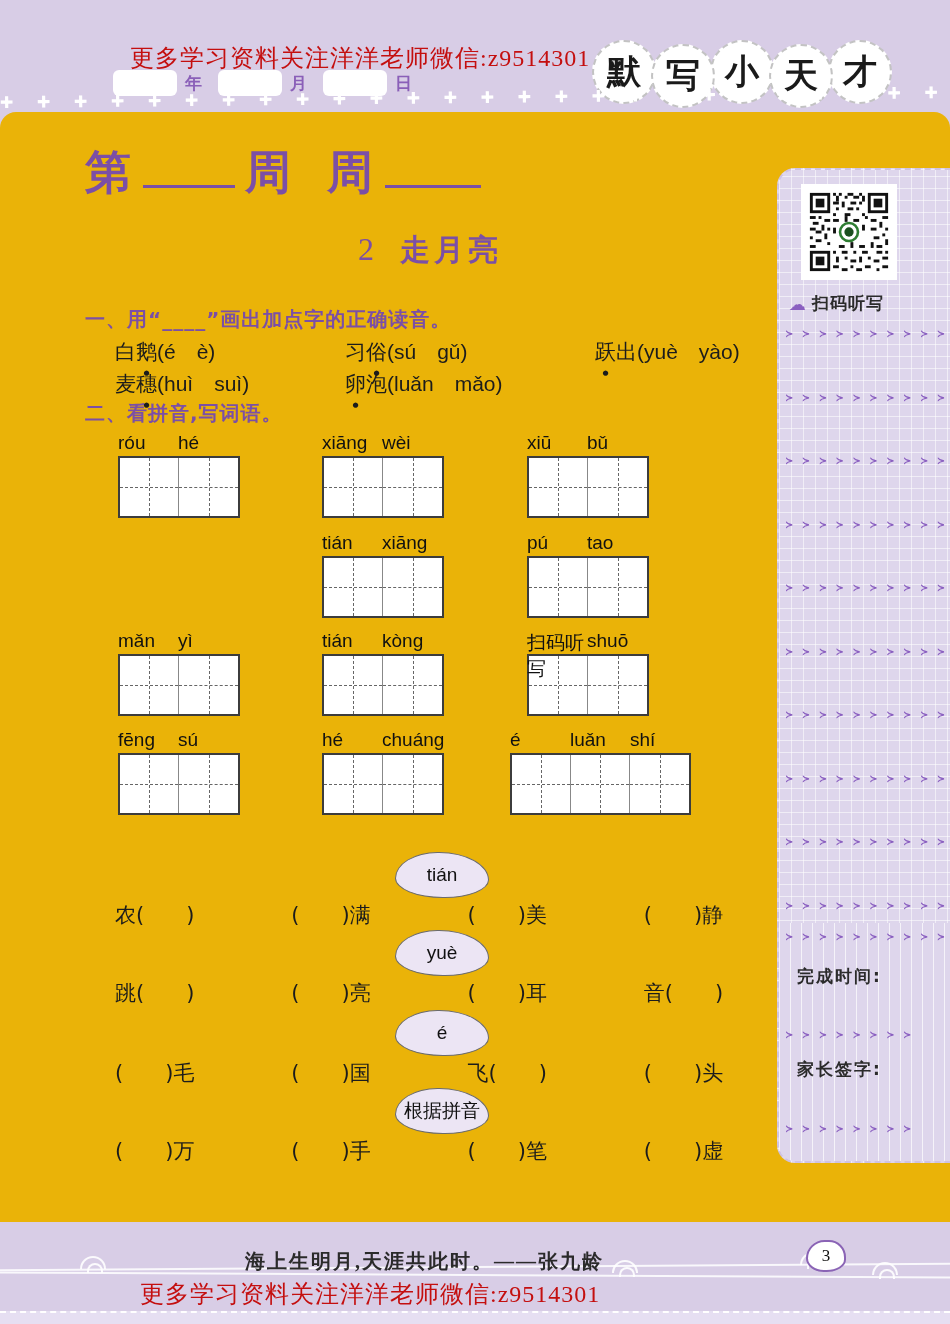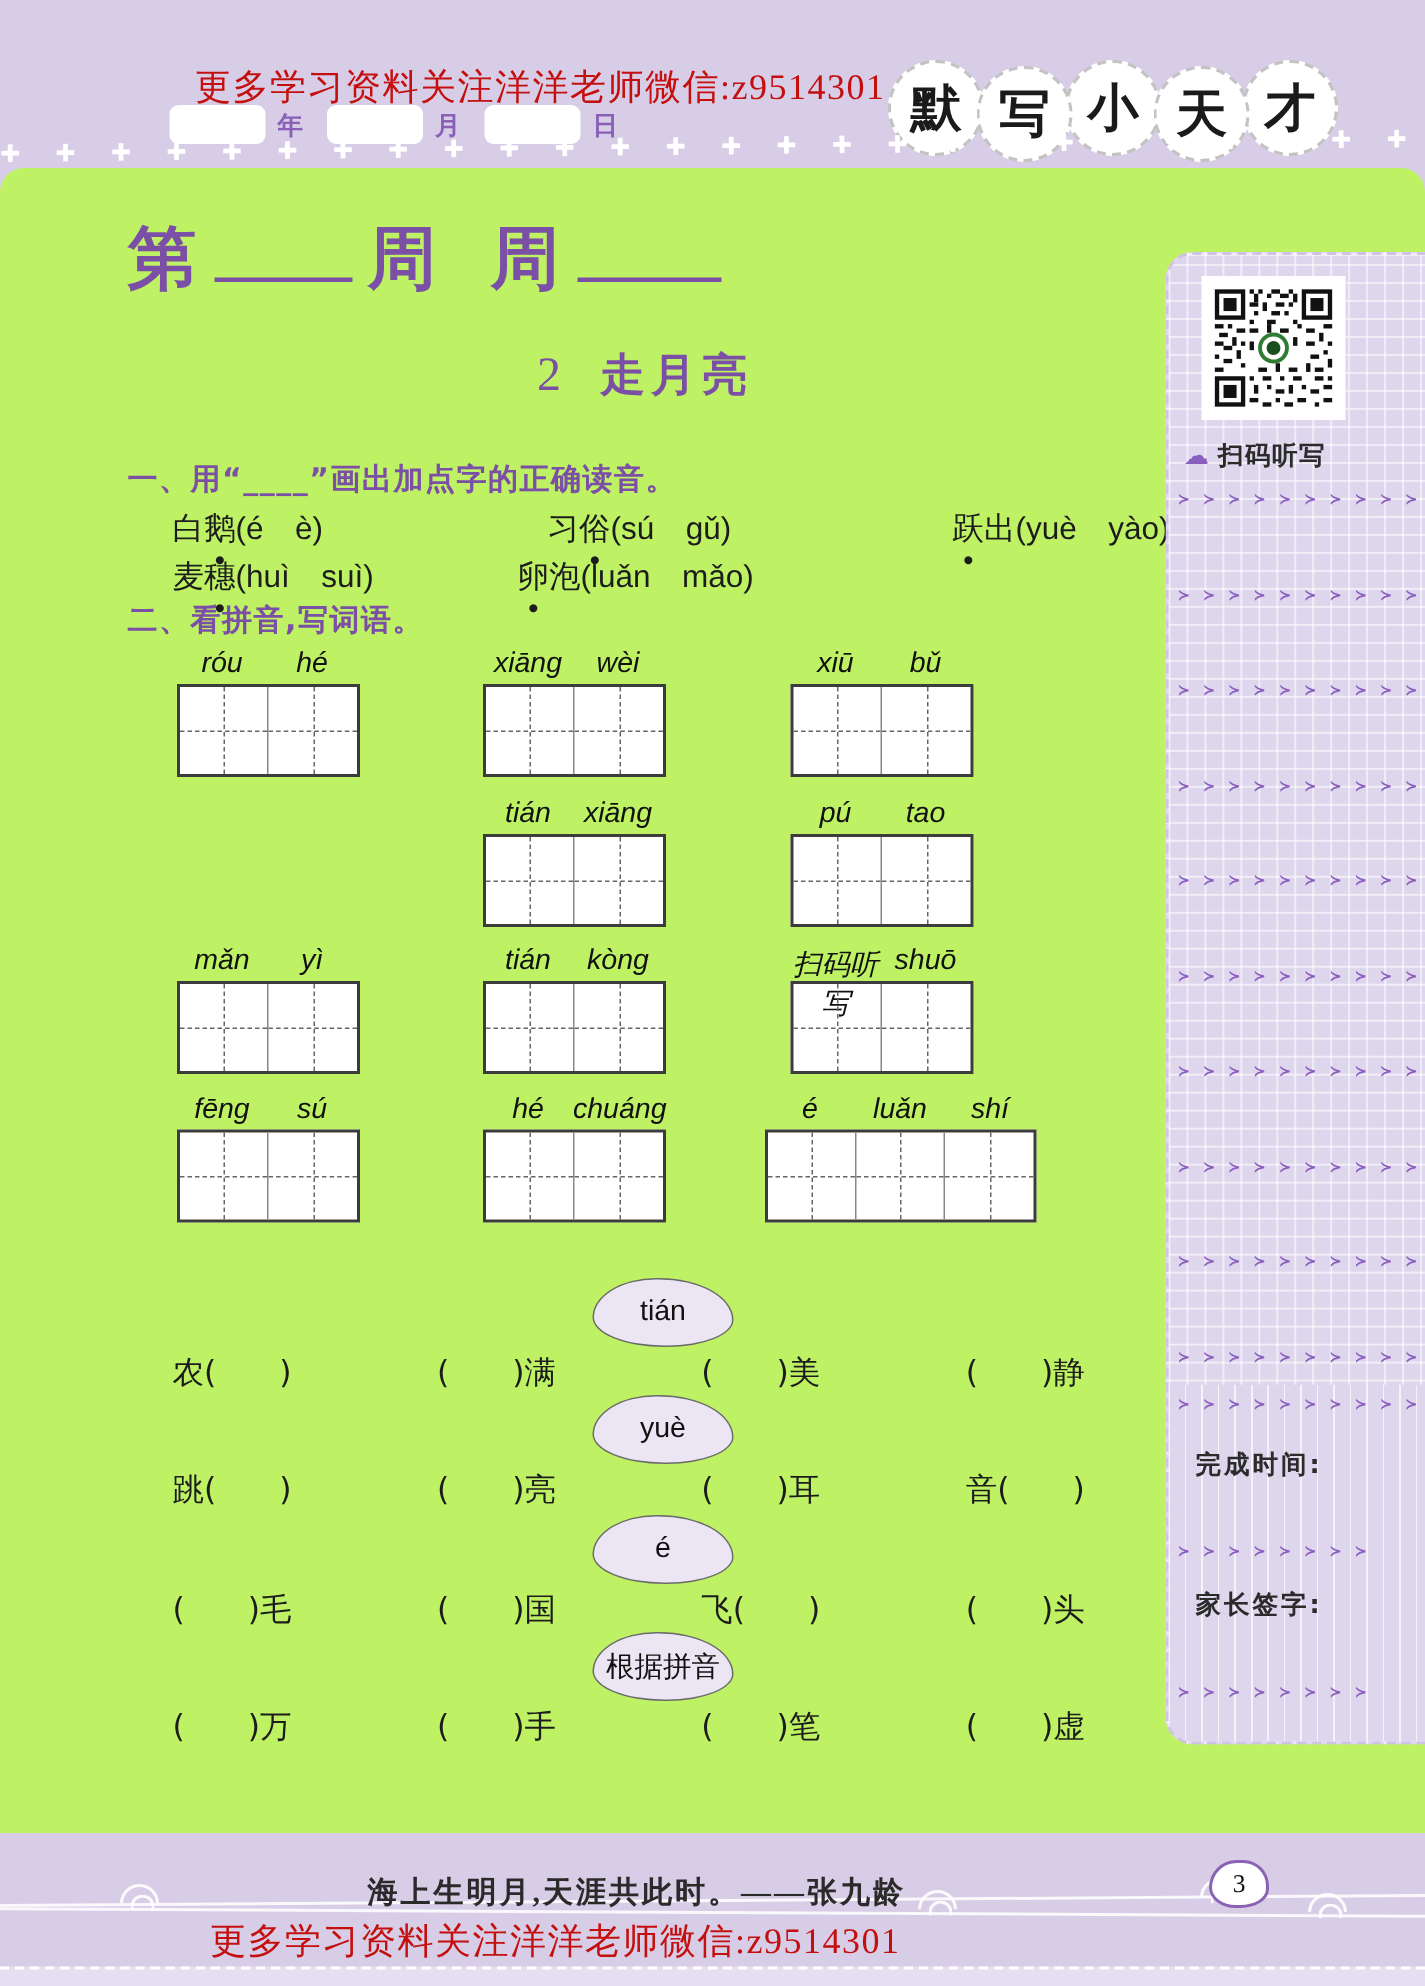--- a/index.html
+++ b/index.html
@@ -27,59 +27,58 @@
   }
   .logo-circle:nth-child(even){ transform:translateY(4px); }
   .plus-row {
     position:absolute; top:88px; left:0; width:100%;
     color:#fff; font-size:16px; font-weight:bold; letter-spacing:9px;
     white-space:nowrap; overflow:hidden; transform:rotate(-0.6deg);
   }
   
   .main {
     position:absolute; top:112px; left:0; width:950px; height:1110px;
-    background:#bef264; border-radius:16px 16px 0 0;
+    background:#eab308; border-radius:16px 16px 0 0;
   }
   .abs { position:absolute; left:85px; }
   .week-title {
     top:30px; font-size:46px; font-weight:bold; color:#7b4fa6; letter-spacing:2px;
     font-family:"DejaVu Sans", sans-serif;
   }
   .blank-u { display:inline-block; width:92px; height:38px; border-bottom:3px solid #7b4fa6; margin:0 10px; }
   .blank-u.small { width:96px; }
   .wt-gap { display:inline-block; width:34px; }
   .lesson-title {
     top:118px; width:690px; text-align:center;
     font-size:30px; font-weight:bold; color:#7b4fa6; letter-spacing:4px;
   }
   .lesson-num { margin-right:26px; letter-spacing:0; font-family:"Liberation Serif", serif; font-weight:normal; font-size:32px; }
   .sec-head { font-size:20px; font-weight:bold; color:#7b4fa6; letter-spacing:1px; }
   .s1-head { top:194px; }
   .s1-row { display:flex; font-size:21px; color:#1c1c1c; }
-  .s1-row1 { top:226px;gap:20px; }
+  .s1-row1 { top:226px; }
   .s1-row2 { top:258px; }
   .s1-item { margin-left:30px; }
   .s1-row .w1 { width:200px; } .s1-row .w2 { width:220px; }
   .dotted { position:relative; }
   .dotted::after {
     content:"●"; position:absolute; left:50%; transform:translateX(-50%);
     bottom:-13px; font-size:7px; color:#1c1c1c;
   }
   .s1-py { font-family:"Liberation Sans", sans-serif; white-space:pre; }
   .s2-head { top:288px; }
   
   .pyblock { position:absolute; left:85px; width:705px; height:100px; }
   .pyb-1 { top:320px; } .pyb-2 { top:420px; } .pyb-3 { top:518px; } .pyb-4 { top:617px; }
   .pyg { position:absolute; top:0; }
   .g-c1 { left:33px; } .g-c2 { left:237px; } .g-c3 { left:442px; } .g-c3w { left:425px; }
   .pyline { display:flex; height:24px; }
   .pyline span {
-    width:60px; text-align:center; font-size:19px; color:#111;
+    width:60px; font-size:19px; color:#111;
     font-family:"Liberation Sans", sans-serif;
-    font-style:italic;
   }
   .tgrid { display:flex; border:2px solid #3c3c3c; background:#fff; width:max-content; }
   .tcell { width:59px; height:58px; position:relative; border-right:1.4px solid #888; }
   .tcell:last-child { border-right:none; }
   .tcell::before { content:""; position:absolute; left:0; right:0; top:50%; border-top:1.5px dashed #666; }
   .tcell::after  { content:""; position:absolute; top:0; bottom:0; left:50%; border-left:1.5px dashed #666; }
   .s3-head { top:714px; }
   .s3-unit { position:absolute; left:85px; width:705px; }
   .s3-u1 { top:740px; } .s3-u2 { top:818px; } .s3-u3 { top:898px; } .s3-u4 { top:976px; }
   .cloud {

